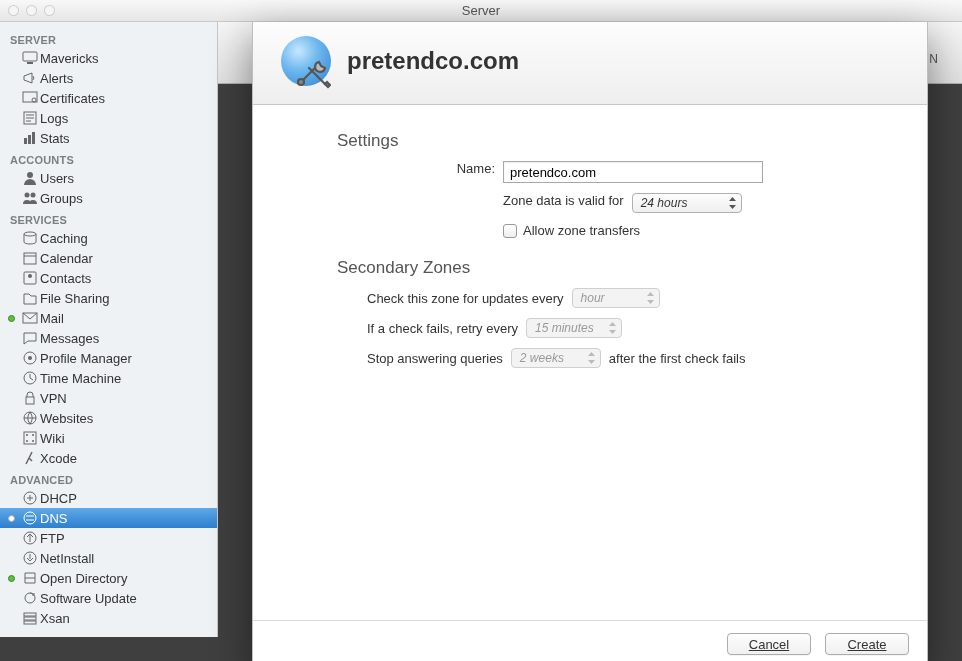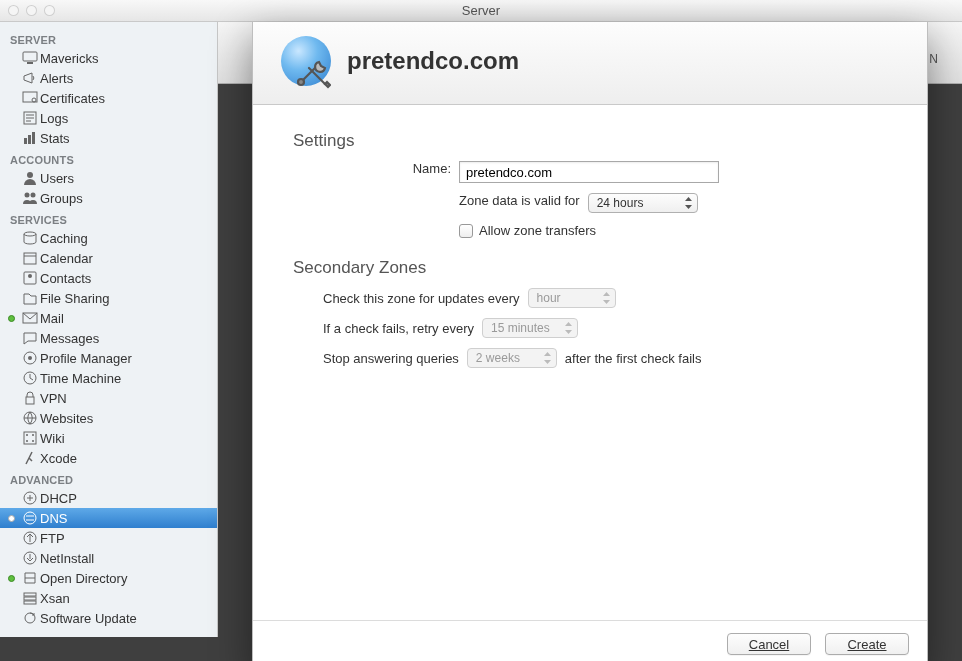--- a/index.html
+++ b/index.html
@@ -147,21 +147,21 @@
     width: 36px; height: 36px;
     left: 14px; top: 18px;
   }
   .modal-title {
     font-size: 24px;
     font-weight: bold;
     color: #333;
   }
   .modal-body {
     flex: 1;
-    padding: 18px 28px 18px 40px;
+    padding: 18px 28px 18px 84px;
     overflow: auto;
   }
   .section-title {
     font-size: 17px;
     color: #555;
     margin-bottom: 10px;
     margin-top: 8px;
   }
   .row {
     display: flex;
@@ -192,20 +192,21 @@
     border-radius: 4px;
     background: linear-gradient(#fdfdfd,#efefef);
     font-size: 12px;
     padding: 1px 22px 1px 8px;
     height: 20px;
     position: relative;
     display: inline-flex;
     align-items: center;
     color: #333;
     min-width: 110px;
+    font-style: italic;
   }
   .select.disabled { color: #9a9a9a; background: #f3f3f3; border-color:#cfcfcf;}
   .select .arrows {
     position: absolute;
     right: 5px; top: 50%; transform: translateY(-50%);
     width: 7px; height: 12px;
   }
   .checkbox {
     display: inline-flex; align-items: center; gap: 6px;
     font-size: 13px; color: #333;
@@ -492,36 +493,36 @@
             <span class="icon">
               <svg viewBox="0 0 16 16">
                 <path d="M3 3 h10 v10 h-10 z M3 8 h10" fill="none" stroke="currentColor"></path>
               </svg>
             </span>
             <span>Open Directory</span>
           </div>
           <div class="sidebar-item">
             <span class="icon">
               <svg viewBox="0 0 16 16">
+                <circle cx="8" cy="8" r="5" fill="none" stroke="currentColor"></circle>
+                <path d="M8 3 a5 5 0 0 1 4 2" fill="none" stroke="currentColor"></path>
+                <path d="M12 3 v2 h-2" fill="none" stroke="currentColor"></path>
+              </svg>
+            </span>
+            <span>Software Update</span>
+          </div>
+          <div class="sidebar-item">
+            <span class="icon">
+              <svg viewBox="0 0 16 16">
                 <rect x="2" y="3" width="12" height="3" fill="none" stroke="currentColor"></rect>
                 <rect x="2" y="7" width="12" height="3" fill="none" stroke="currentColor"></rect>
                 <rect x="2" y="11" width="12" height="3" fill="none" stroke="currentColor"></rect>
               </svg>
             </span>
             <span>Xsan</span>
-          </div>
-          <div class="sidebar-item">
-            <span class="icon">
-              <svg viewBox="0 0 16 16">
-                <circle cx="8" cy="8" r="5" fill="none" stroke="currentColor"></circle>
-                <path d="M8 3 a5 5 0 0 1 4 2" fill="none" stroke="currentColor"></path>
-                <path d="M12 3 v2 h-2" fill="none" stroke="currentColor"></path>
-              </svg>
-            </span>
-            <span>Software Update</span>
           </div>
         </div>
     </div>
 
     <div class="main">
       <div class="bg-toolbar"></div>
       <div class="bg-n">N</div>
 
       <div class="modal">
         <div class="modal-header">

